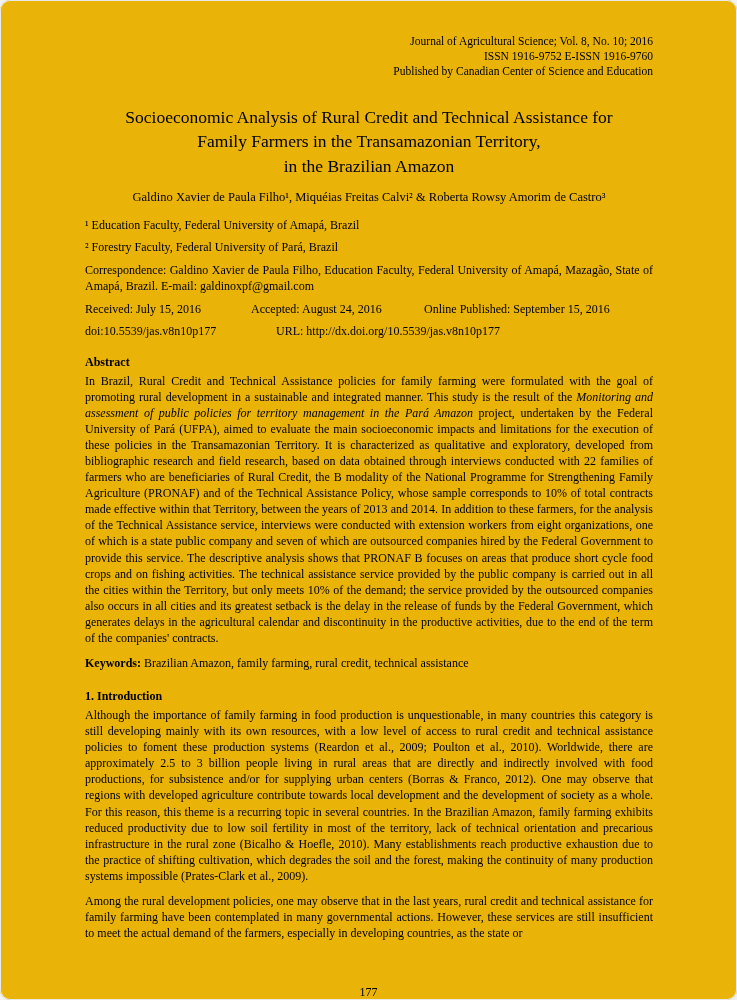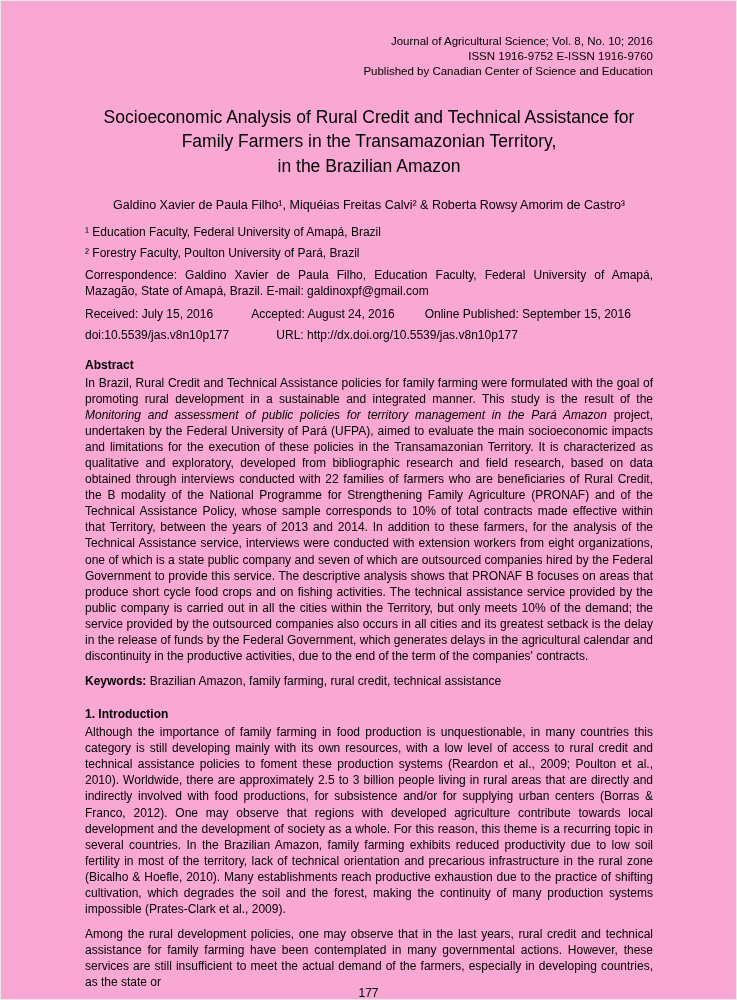--- a/index.html
+++ b/index.html
@@ -1,26 +1,27 @@
 <!DOCTYPE html>
 <html><head>
 <meta charset="utf-8">
 <style>
   * { margin:0; padding:0; box-sizing:border-box; }
   html, body { background:#f2f2f2; }
   .page {
-    width:737px; height:1000px; margin:0 auto; background:#f9a8d4;
+    width:737px; height:1000px; margin:0 auto; background:#eab308;
     position:relative; overflow:hidden;
     padding:34px 84px 0 85px;
-    font-family:Liberation Sans, sans-serif; color:#000;
+    font-family:Liberation Serif, serif; color:#000;
     box-shadow: inset 0 0 0 1px #e9e9e9;
+    border-radius: 10px;
   }
   .journal-header { text-align:right; font-size:11.5px; line-height:1.32; }
   .paper-title { text-align:center; font-size:17.5px; line-height:1.4; margin-top:25px; }
-  .authors { text-align:center; font-size:12.5px; margin-top:20px; }
+  .authors { text-align:center; font-size:12.5px; margin-top:12px; }
   .affiliations { margin-top:13px; font-size:12px; }
   .affiliation { margin-bottom:7px; }
   .correspondence { font-size:12px; text-align:justify; line-height:1.36; margin-top:2px; }
   .meta-row { font-size:12px; margin-top:7px; white-space:nowrap; }
   .meta-row.first { }
   .meta-col1 { display:inline-block; width:163px; }
   .meta-col2 { display:inline-block; width:170px; }
   .meta-col-doi { display:inline-block; width:188px; }
   .section { margin-top:16px; }
   .section.intro { margin-top:18px; }
@@ -44,21 +45,21 @@
   <div class="paper-title">
     <div class="title-line">Socioeconomic Analysis of Rural Credit and Technical Assistance for</div>
     <div class="title-line">Family Farmers in the Transamazonian Territory,</div>
     <div class="title-line">in the Brazilian Amazon</div>
   </div>
 
   <div class="authors">Galdino Xavier de Paula Filho¹, Miquéias Freitas Calvi² &amp; Roberta Rowsy Amorim de Castro³</div>
 
   <div class="affiliations">
     <div class="affiliation">¹ Education Faculty, Federal University of Amapá, Brazil</div>
-    <div class="affiliation">² Forestry Faculty, Poulton University of Pará, Brazil</div>
+    <div class="affiliation">² Forestry Faculty, Federal University of Pará, Brazil</div>
   </div>
 
   <p class="correspondence"><span>Correspondence: Galdino Xavier de Paula Filho, Education Faculty, Federal University of Amapá, Mazagão, State of Amapá, Brazil. E-mail: </span><span>galdinoxpf@gmail.com</span></p>
 
   <div class="meta-row first">
     <span class="meta-col1">Received: July 15, 2016</span>
     <span class="meta-col2">Accepted: August 24, 2016</span>
     <span>Online Published: September 15, 2016</span>
   </div>
 

